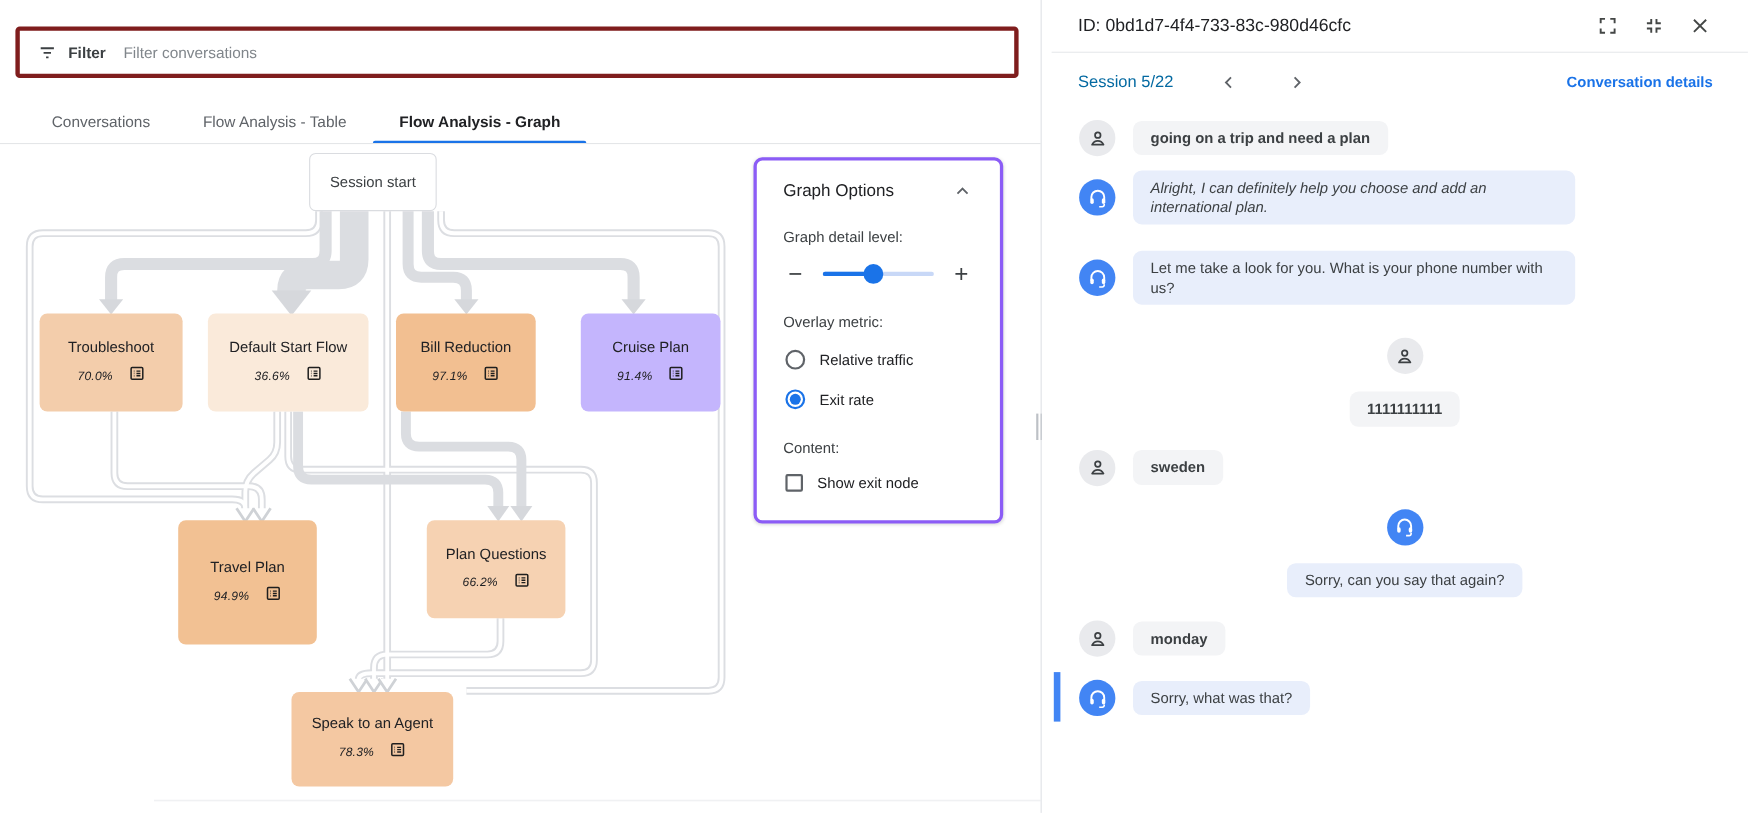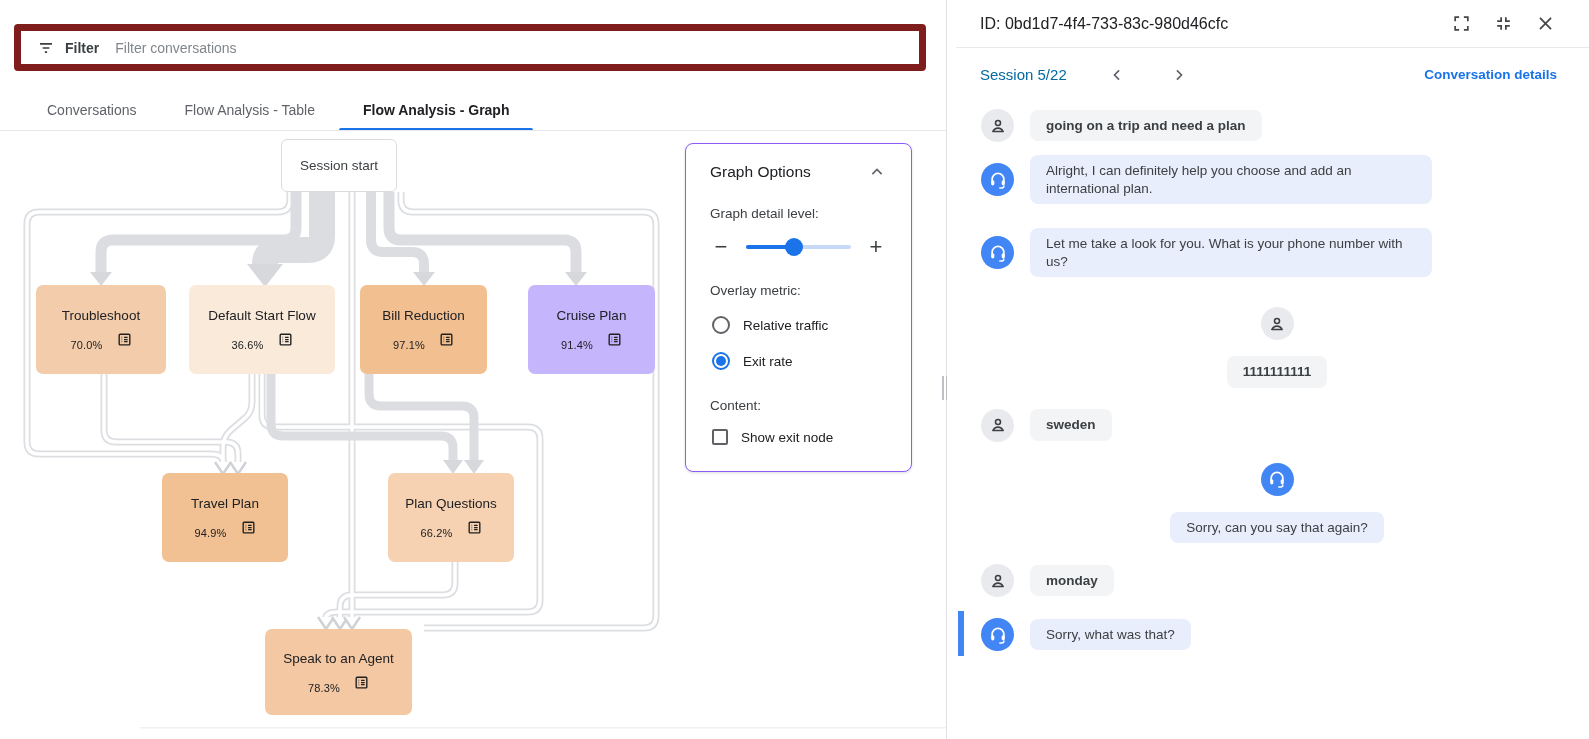--- a/index.html
+++ b/index.html
@@ -3,49 +3,49 @@
 <meta charset="utf-8">
 <style>
   * { margin:0; padding:0; box-sizing:border-box; }
   html,body { width:1589px; height:739px; background:#fff; overflow:hidden;
               font-family:"Liberation Sans","DejaVu Sans",sans-serif; color:#202124; }
 
   
   #left-panel { position:absolute; left:0; top:0; width:946px; height:739px; background:#fff; }
 
   .filter-bar { position:absolute; left:14px; top:24px; width:912px; height:47px;
-                border:7px solid #7f1d1d; border-radius:4px; display:flex; align-items:center;
+                border:4px solid #7f1d1d; border-radius:4px; display:flex; align-items:center;
                 padding:0 16px; gap:10px; cursor:text; }
   .filter-bar .flabel { font-size:14px; font-weight:700; color:#3c4043; }
   .filter-bar .fplaceholder { font-size:14px; color:#80868b; margin-left:6px; }
 
   .tabs { position:absolute; left:23px; top:90px; height:40px; display:flex; }
   .tab { height:40px; display:flex; align-items:center; padding:0 24px; font-size:14px;
          color:#5f6368; cursor:pointer; position:relative; }
   .tab.active { color:#202124; font-weight:700; }
   .tab.active .underline { position:absolute; left:0; right:0; bottom:-1px; height:3px;
          background:#1a73e8; border-radius:2px 2px 0 0; }
   .tabs-divider { position:absolute; left:0; top:130px; width:946px; height:1px; background:#e4e6e8; }
 
   
   #canvas { position:absolute; left:0; top:130px; width:946px; height:609px;padding-left:14px; }
   #edges { position:absolute; left:0; top:0; }
 
   .gnode { position:absolute; border-radius:7px; display:flex; flex-direction:column;
            align-items:center; justify-content:center; gap:9px; cursor:pointer; }
   .gnode .ntitle { font-size:13.5px; color:#202124; }
-  .gnode .nrow { display:flex; align-items:flex-end; gap:14px; }
+  .gnode .nrow { display:flex; align-items:center; gap:14px;font-style:italic; }
   .gnode .npct { font-size:11px; color:#202124; letter-spacing:.2px; }
   .start-node { position:absolute; left:281px; top:9px; width:116px; height:53px;
            background:#fff; border:1px solid #dadce0; border-radius:6px; display:flex;
            align-items:center; justify-content:center; font-size:13.5px; color:#3c4043; cursor:pointer; }
 
   
   .goptions { position:absolute; left:685px; top:13px; width:227px; background:#fff;
-              border:1px solid #8b5cf6; border-radius:8px; padding:18px 24px 26px 24px;
+              border:3px solid #8b5cf6; border-radius:8px; padding:18px 24px 26px 24px;
               box-shadow:0 1px 3px rgba(60,64,67,.18); }
   .go-head { display:flex; align-items:center; justify-content:space-between; }
   .go-title { font-size:15.5px; color:#202124; }
   .go-label { font-size:13.5px; color:#3c4043; margin-top:24px; }
   .slider-row { display:flex; align-items:center; margin-top:16px; }
   .slider-minus,.slider-plus { font-size:22px; color:#3c4043; width:22px; text-align:center;
               cursor:pointer; line-height:20px; user-select:none; }
   .slider-track { position:relative; flex:1; height:4px; background:#c8d8f7; border-radius:2px;
               margin:0 14px; cursor:pointer; }
   .slider-fill { position:absolute; left:0; top:0; height:4px; background:#1a73e8; border-radius:2px; }
@@ -208,21 +208,21 @@
       <div class="ntitle">Cruise Plan</div>
       <div class="nrow">
           <span class="npct">91.4%</span>
           <span class="nicon"><svg width="15" height="15" viewBox="0 0 24 24" fill="none">
               <rect x="3.5" y="3.5" width="17" height="17" rx="1.5" stroke="#1f1f1f" stroke-width="2.2"></rect>
               <path d="M7.5 8.6h.7M7.5 12h.7M7.5 15.4h.7" stroke="#1f1f1f" stroke-width="2.6"></path>
               <path d="M11.3 8.6H17M11.3 12H17M11.3 15.4H17" stroke="#1f1f1f" stroke-width="2"></path>
             </svg></span>
         </div>
     </div>
-    <div class="gnode" style="left: 162px; top: 343px; width: 126px; height: 89px; background-color: rgb(242, 193, 147);">
+    <div class="gnode" style="left: 162px; top: 343px; width: 126px; height: 113px; background-color: rgb(242, 193, 147);">
       <div class="ntitle">Travel Plan</div>
       <div class="nrow">
           <span class="npct">94.9%</span>
           <span class="nicon"><svg width="15" height="15" viewBox="0 0 24 24" fill="none">
               <rect x="3.5" y="3.5" width="17" height="17" rx="1.5" stroke="#1f1f1f" stroke-width="2.2"></rect>
               <path d="M7.5 8.6h.7M7.5 12h.7M7.5 15.4h.7" stroke="#1f1f1f" stroke-width="2.6"></path>
               <path d="M11.3 8.6H17M11.3 12H17M11.3 15.4H17" stroke="#1f1f1f" stroke-width="2"></path>
             </svg></span>
         </div>
     </div>
@@ -323,21 +323,21 @@
   <div id="messages">
       <div class="msg-row" style="margin-top: 0px;">
         <span class="avatar user">
           <svg width="20" height="20" viewBox="0 0 24 24" fill="none">
             <circle cx="12" cy="8.3" r="3" stroke="#3c4043" stroke-width="1.9"></circle>
             <path d="M5.8 18.6c1.3-2.7 3.5-4.1 6.2-4.1s4.9 1.4 6.2 4.1z" stroke="#3c4043" stroke-width="1.9" stroke-linejoin="round"></path>
           </svg>
         </span>
         <span class="bubble user">going on a trip and need a plan</span>
       </div>
-      <div class="msg-row" style="margin-top: 13px;">
+      <div class="msg-row" style="margin-top: 13px; font-style: italic;">
         <span class="avatar agent">
           <svg width="20" height="20" viewBox="0 0 24 24" fill="none">
             <path d="M5 14v-3a7 7 0 0 1 14 0v3" stroke="#fff" stroke-width="2.1"></path>
             <rect x="3.8" y="12.3" width="3.8" height="6.2" rx="1.9" fill="#fff"></rect>
             <rect x="16.4" y="12.3" width="3.8" height="6.2" rx="1.9" fill="#fff"></rect>
             <path d="M19 18.5v.9a2.1 2.1 0 0 1-2.1 2.1h-3.4" stroke="#fff" stroke-width="1.8"></path>
           </svg>
         </span>
         <span class="bubble agent">Alright, I can definitely help you choose and add an international plan.</span>
       </div>

